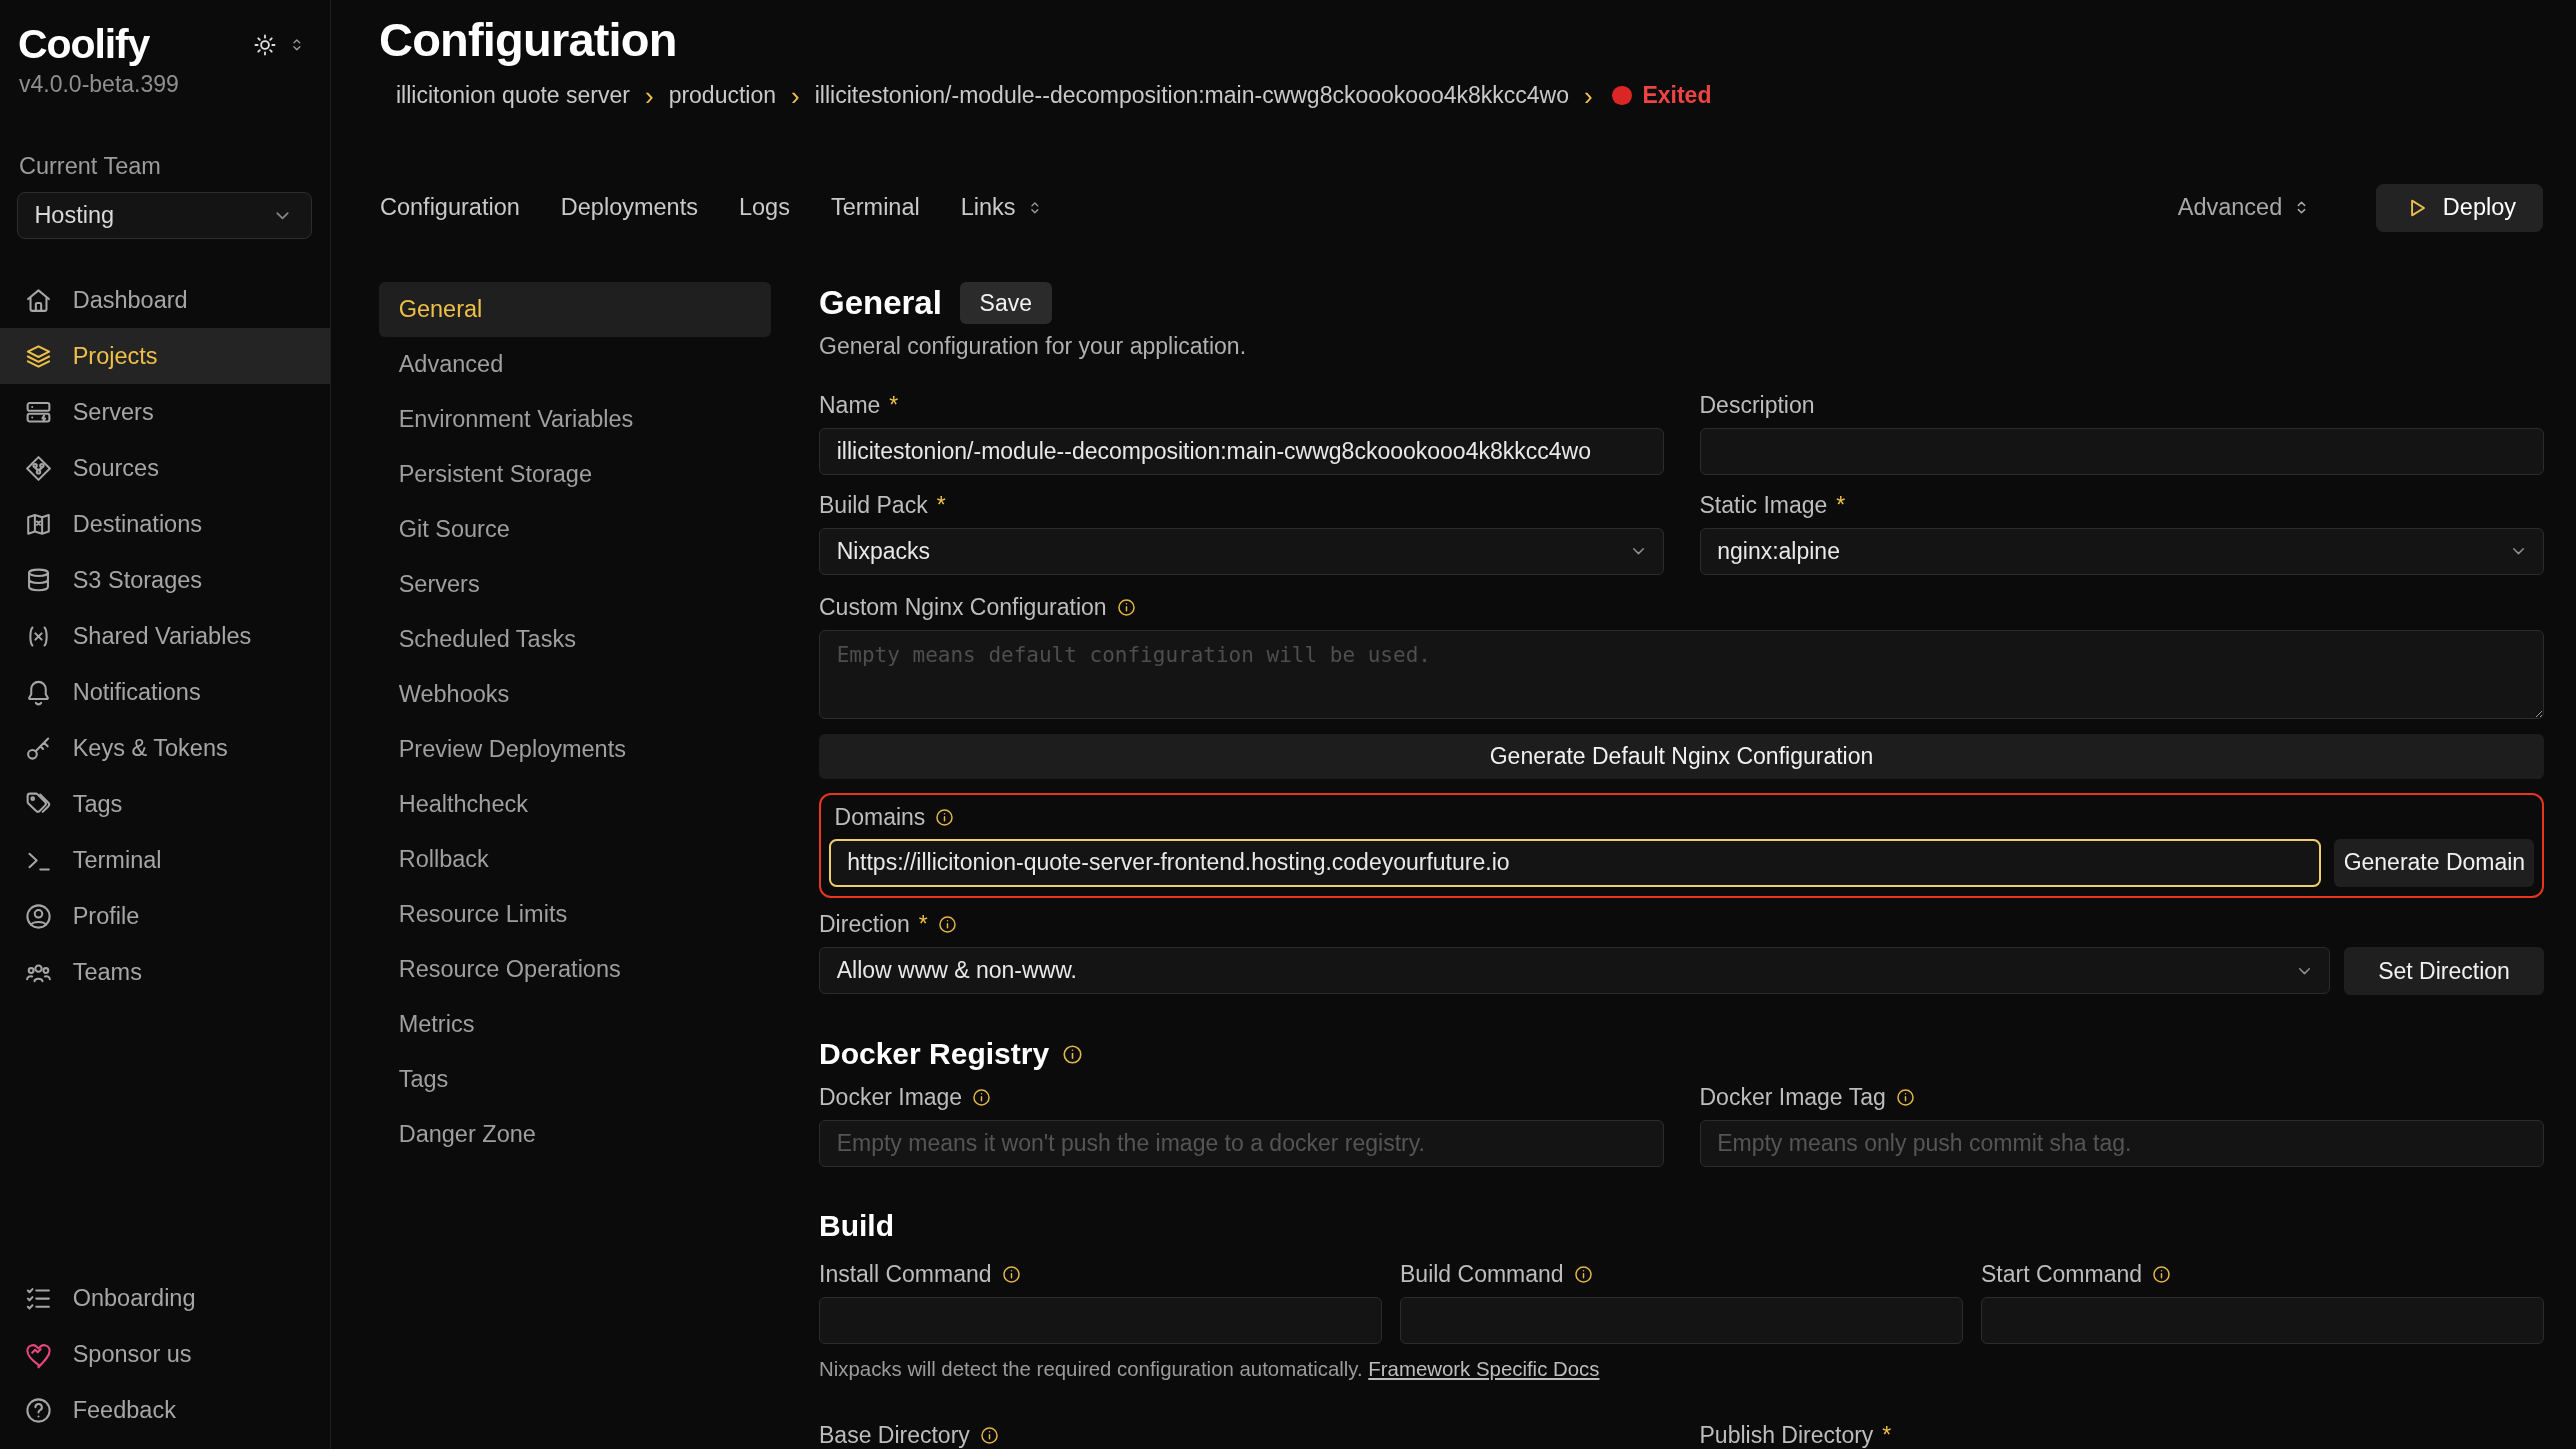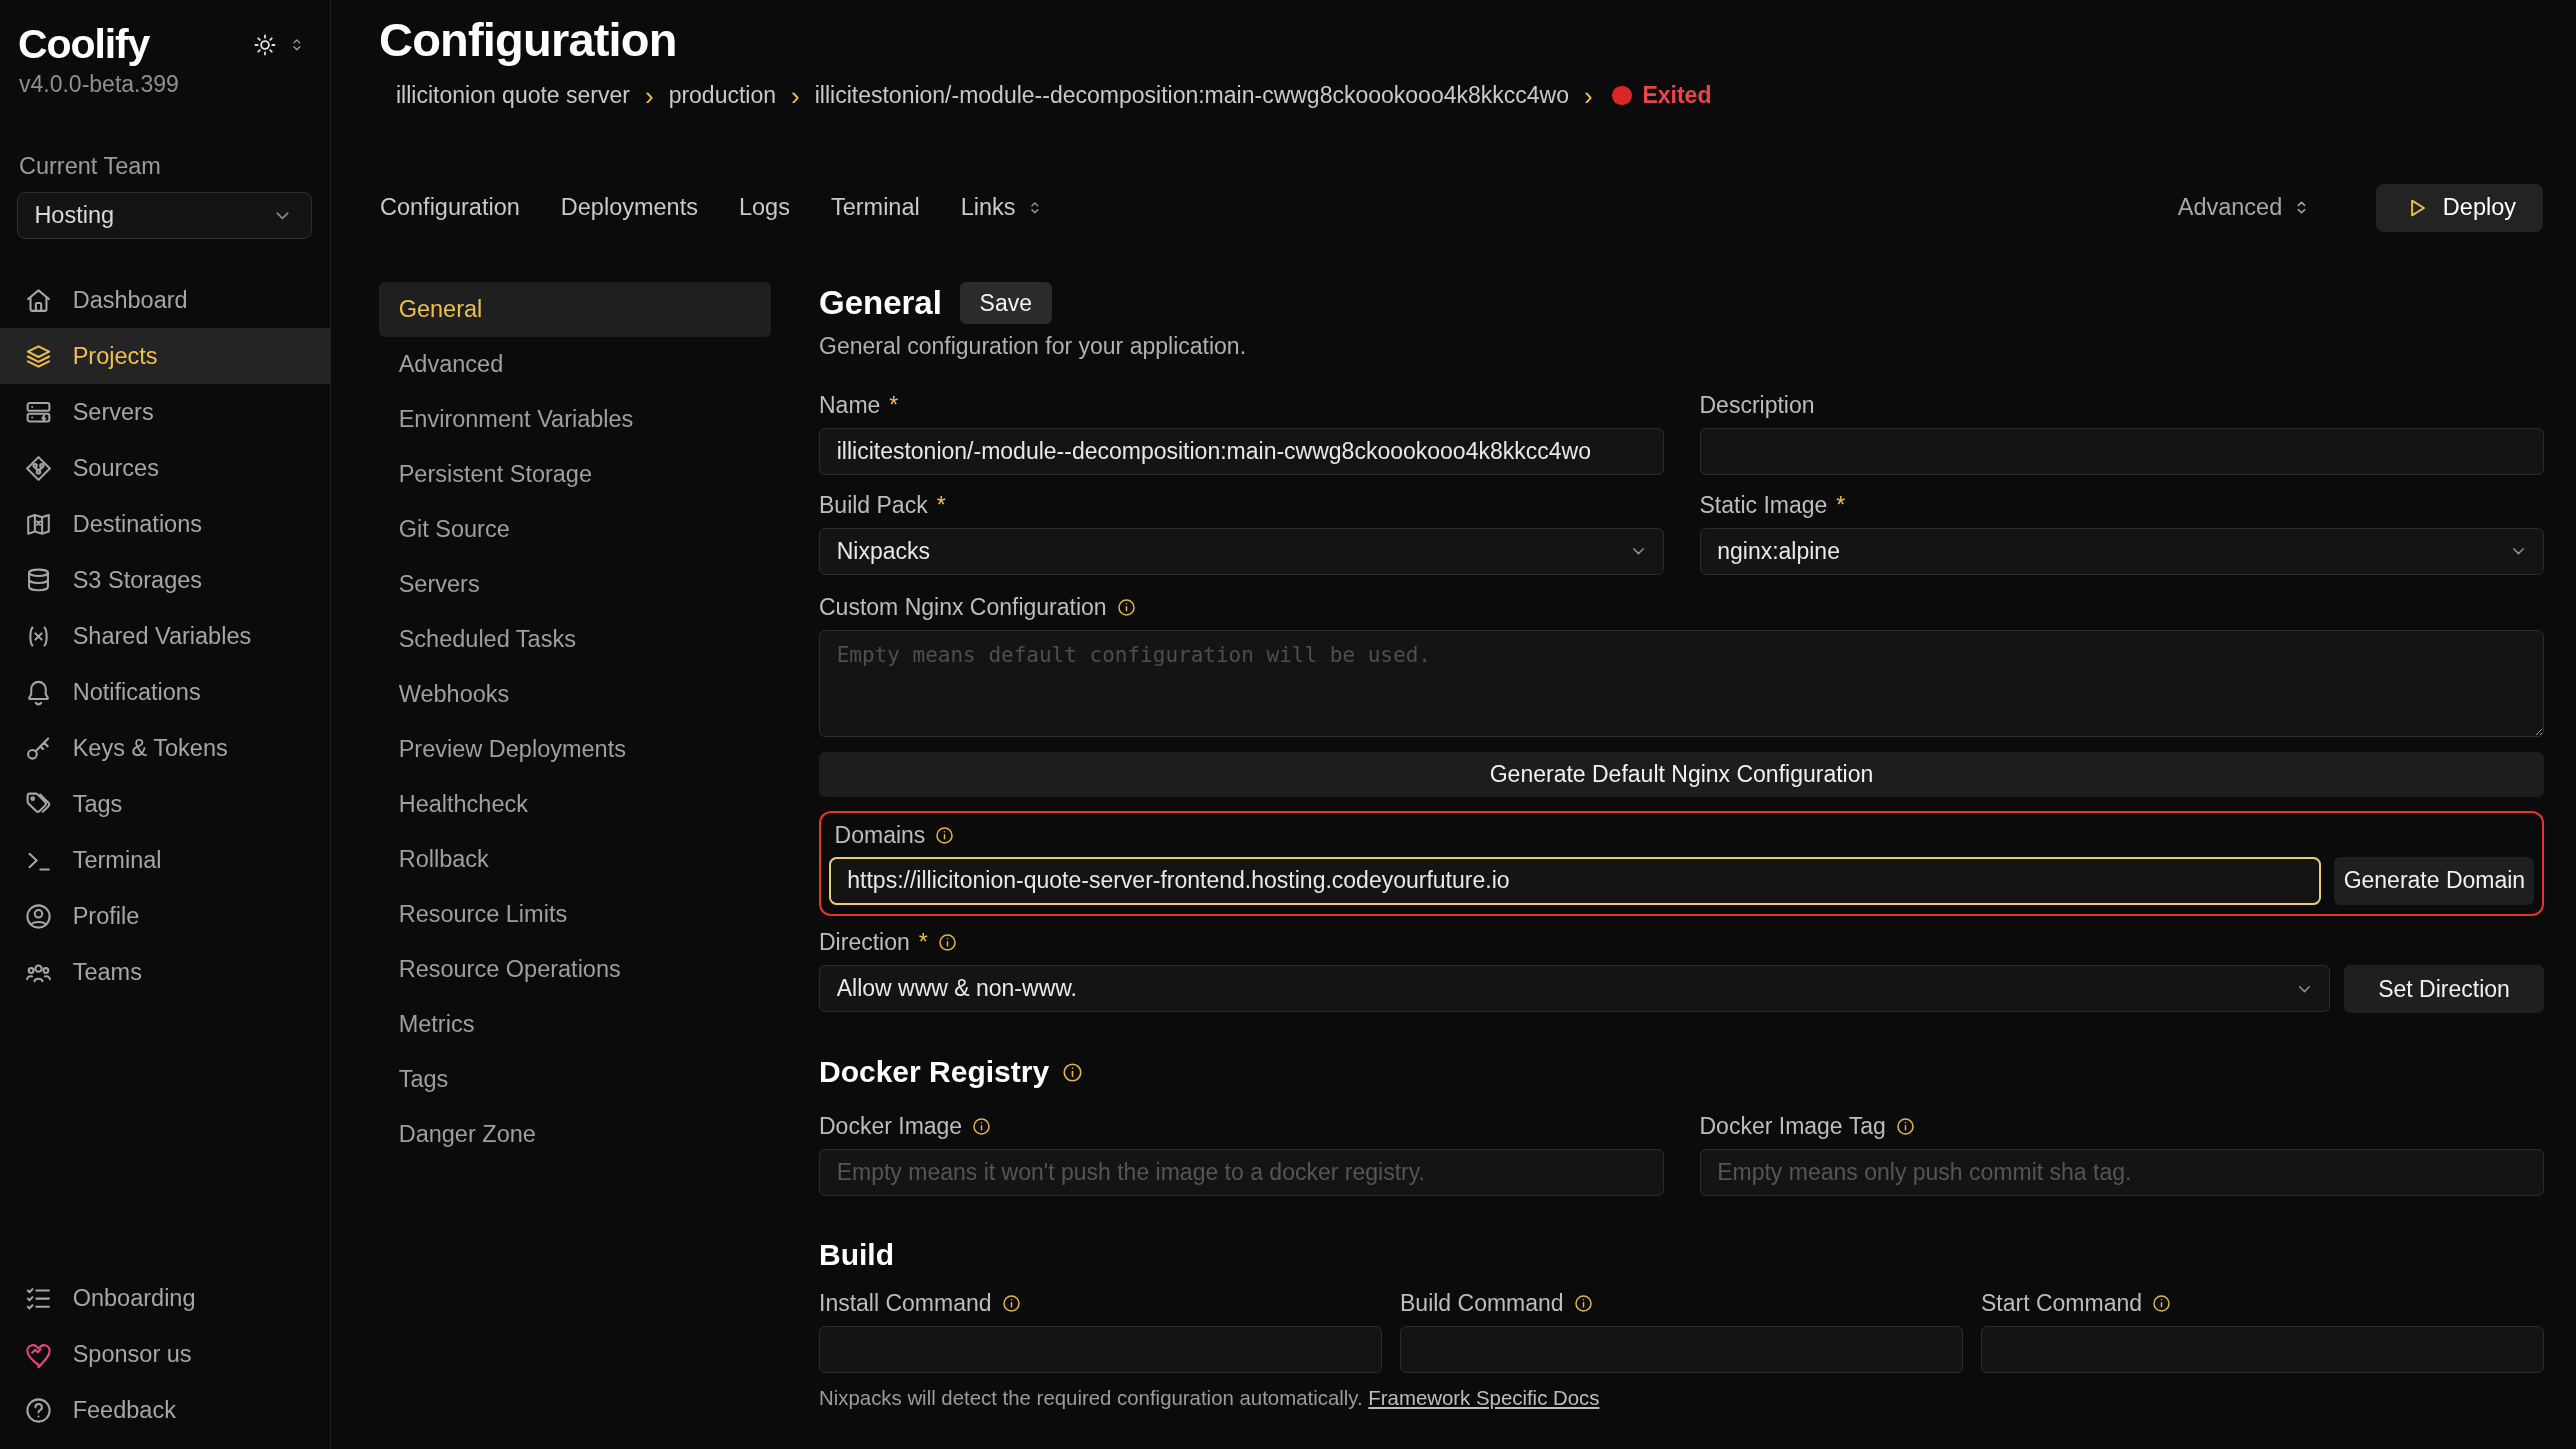--- a/index.html
+++ b/index.html
@@ -62,37 +62,37 @@
   .req{color:var(--accent)}
   .info{color:#e3b546;cursor:pointer}
   .txt{width:100%;height:47px;background:#141414;border:0.8px solid var(--border);border-radius:6px;color:#e8e8e8;font-size:23px;padding:0 16.7px;outline:none;font-family:inherit}
   .txt::placeholder{color:var(--ph)}
   .sel{position:relative;cursor:pointer}
   .sel .txt{appearance:none;cursor:pointer}
   .sel .chev{position:absolute;right:15px;top:50%;transform:translateY(-50%);color:#8f8f8f;pointer-events:none}
   .mt1{margin-top:32px}.mt2{margin-top:16.7px}
 
   .nginx-label{margin-top:19.7px}
-  textarea.txt{height:107px;padding:12px 16.7px;font-family:"DejaVu Sans Mono",monospace;font-size:21px;resize:vertical}
+  textarea.txt{height:89px;padding:12px 16.7px;font-family:"DejaVu Sans Mono",monospace;font-size:21px;resize:vertical}
   textarea.txt::placeholder{color:#4e4e4e}
   .gen-nginx{margin-top:12px;height:45px;width:100%;background:#1d1d1d}
 
   .domains-box{margin-top:13.6px;border:2.3px solid var(--red);border-radius:12px;padding:6px 7.6px 9px 7.6px}
   .domains-box .flabel{margin:3px 0 7.6px 6px}
   .dom-row{display:flex;gap:13.6px;align-items:flex-start}
   .domain-input{flex:1;border:2.3px solid #f1ce6d;border-radius:7.6px;height:48px}
   .side-btn{width:200px;flex:0 0 200px;height:48px;background:#1f1f1f}
 
   .direction{margin-top:13.6px}
   .dir-row{display:flex;gap:13.6px}
   .dir-row .sel{flex:1}
 
   .section-h{display:flex;align-items:center;gap:12px;font-size:30px;font-weight:800;color:#fff}
   .docker{margin-top:42px}
-  .docker .grid2{margin-top:24px}
+  .docker .grid2{margin-top:13px}
   .build{margin-top:42px}
   .build .grid3{margin-top:18px}
   .note{margin-top:13.6px;font-size:20.4px;color:#9b9b9b}
   .note .lnk{color:#bdbdbd;text-decoration:underline;cursor:pointer}
   .dirs{margin-top:41px}
 </style>
 </head>
 <body>
 
 <svg width="0" height="0" style="position:absolute">

